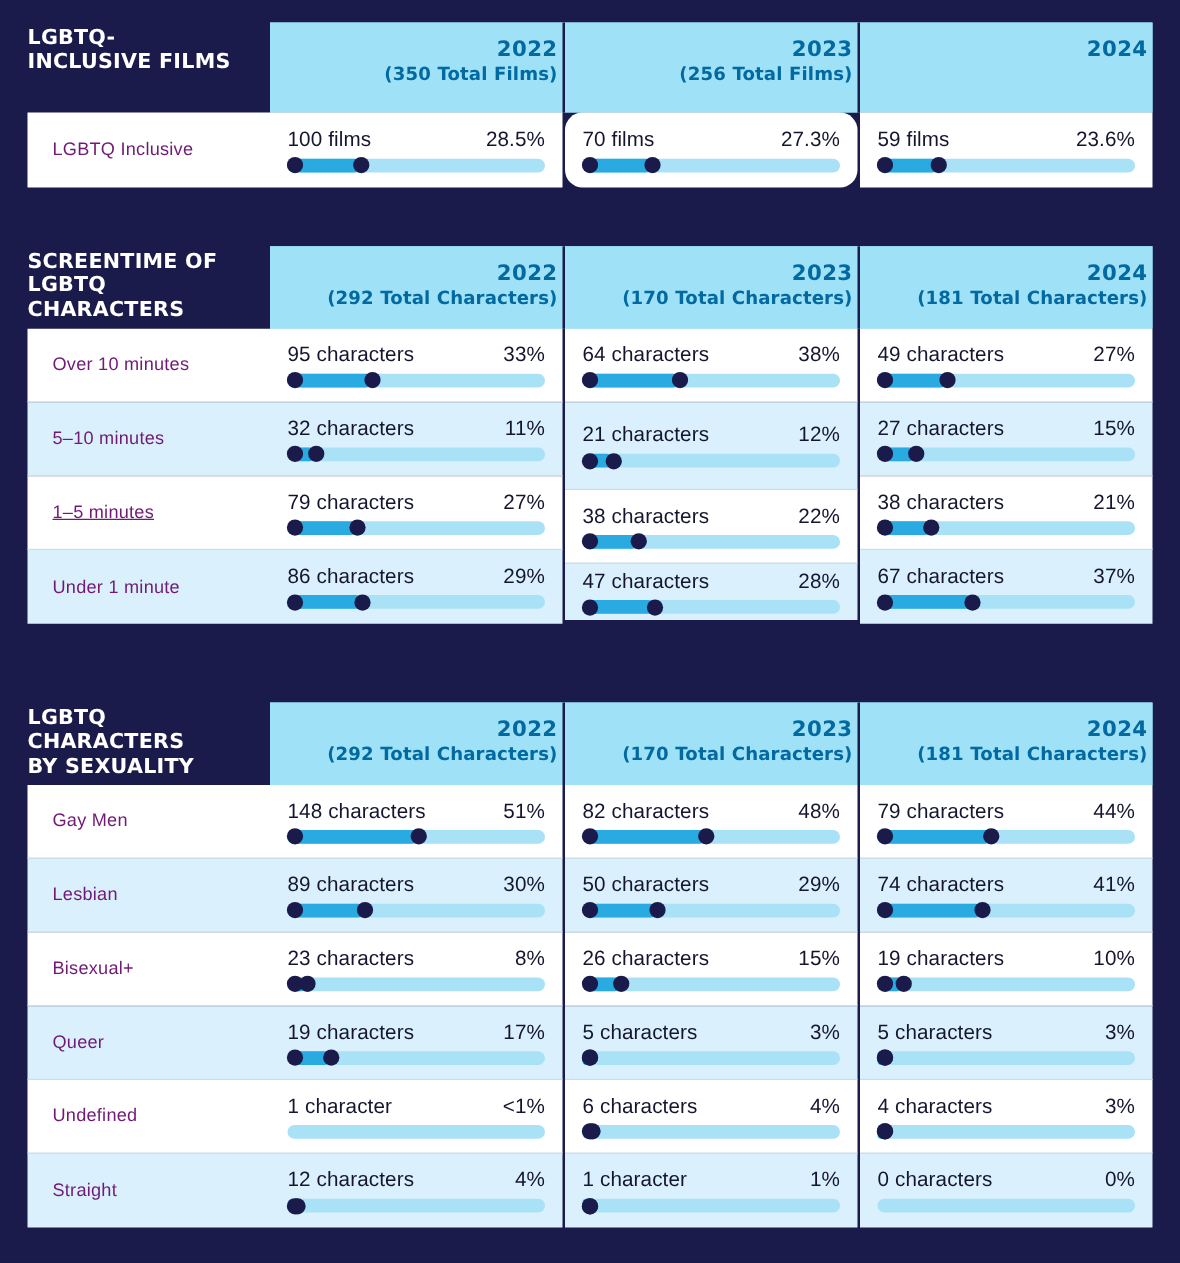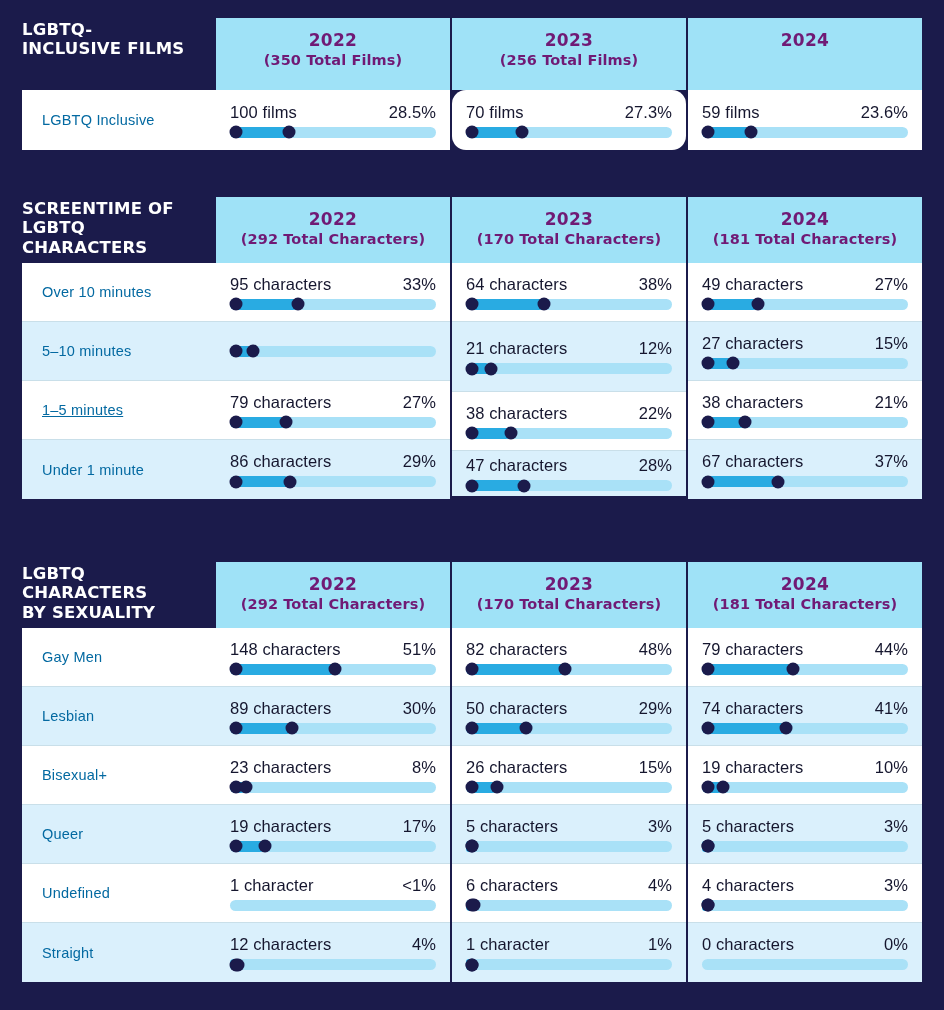--- a/index.html
+++ b/index.html
@@ -53,22 +53,22 @@
   .year-cols {
     display: flex;
     flex: 1 1 auto;
     background: #9fe2f7;
     gap: 0;
   }
 
   .year-col {
     flex: 1 1 0;
     background: #9fe2f7;
-    color: #701a75;
-    text-align: center;
+    color: #0369a1;
+    text-align: right;
     padding: 12px 4px 12px 4px;
     font-family: "DejaVu Sans", sans-serif;
     font-weight: 700;
     box-sizing: border-box;
     border-right: 2px solid #1b1b4b;
   }
   .year-col:last-child { border-right: none; }
 
   .year-num {
     font-size: 17px;
@@ -101,21 +101,21 @@
     flex: 1 1 0;
     box-sizing: border-box;
     border-right: 2px solid #1b1b4b;
   }
   .data-col:last-child { border-right: none; }
 
   .row-label {
     display: flex;
     align-items: center;
     padding-left: 20px;
-    color: #0369a1;
+    color: #701a75;
     font-family: "Liberation Sans", sans-serif;
     font-size: 14.5px;
     letter-spacing: 0.2px;
     box-sizing: border-box;
     border-bottom: 1px solid #c9dfe9;
   }
   .row-label.last { border-bottom: none; }
 
   .cell {
     box-sizing: border-box;
@@ -282,20 +282,24 @@
                   <span class="cell-count">95 characters</span>
                   <span class="cell-pct">33%</span>
                 </div>
                 <div class="bar">
                   <div class="bar-fill" style="width: 33%;"></div>
                   <div class="dot start"></div>
                   <div class="dot" style="left: calc(33% + 0px);"></div>
                 </div>
               </div>
               <div class="cell bg-tint" style="height: 59px;">
+                <div class="cell-top">
+                  <span class="cell-count">32 characters</span>
+                  <span class="cell-pct">11%</span>
+                </div>
                 <div class="bar">
                   <div class="bar-fill" style="width: 11%;"></div>
                   <div class="dot start"></div>
                   <div class="dot" style="left: calc(11% + 0px);"></div>
                 </div>
               </div>
               <div class="cell bg-white" style="height: 59px;">
                 <div class="cell-top">
                   <span class="cell-count">79 characters</span>
                   <span class="cell-pct">27%</span>

